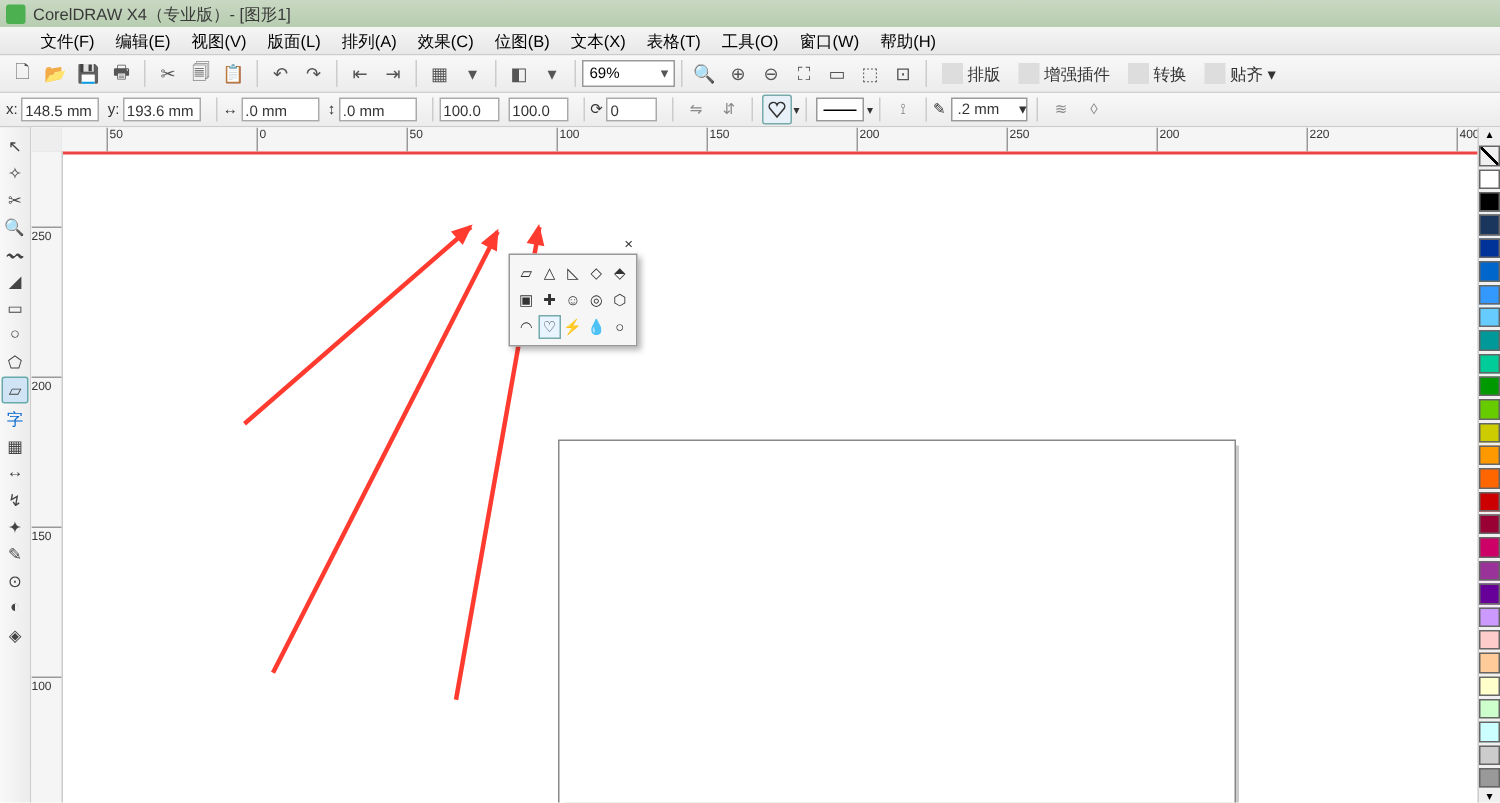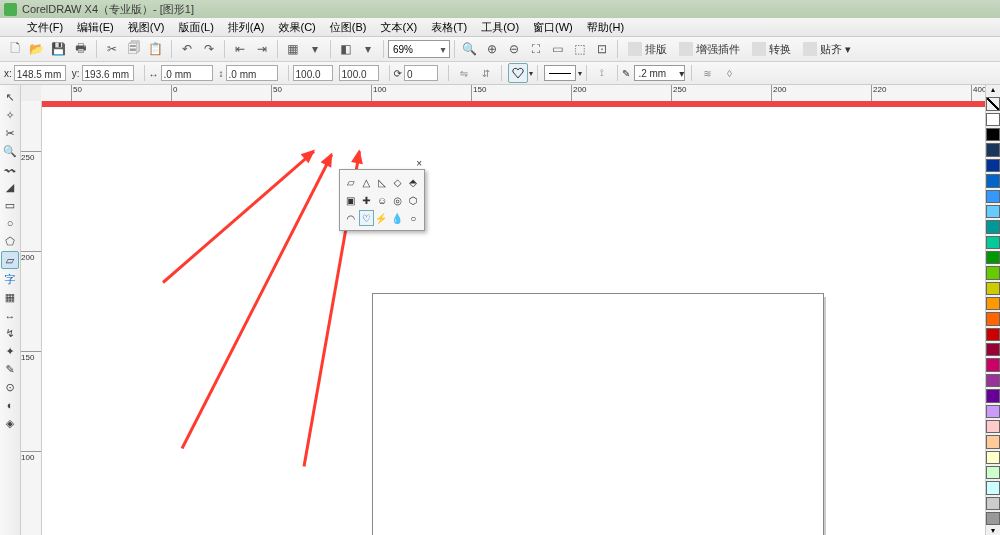--- a/index.html
+++ b/index.html
@@ -20,21 +20,21 @@
 .prop-bar .pb-btn{width:18px;height:18px;margin:0 2px;display:inline-flex;align-items:center;justify-content:center;color:#888;border-radius:2px}
 .prop-bar .pb-btn.sel{background:#e8f0f8;border:1px solid #7aa}
 .prop-bar .sep2{width:1px;height:16px;background:#ccc;margin:0 4px}
 .prop-bar .line-sel{width:30px;height:14px;border:1px solid #999;background:#fff;margin:0 2px;display:flex;align-items:center;justify-content:center}
 .prop-bar .width-sel{width:46px;height:14px;border:1px solid #999;background:#fff;font-size:10px;padding-left:3px;display:flex;align-items:center;justify-content:space-between;margin:0 2px}
 .work{position:relative;display:flex;height:calc(535px - 18px - 18px - 24px - 22px)}
 .toolbox{width:20px;background:linear-gradient(90deg,#f8f8f8,#ececec);border-right:1px solid #ccc;display:flex;flex-direction:column;align-items:center;padding-top:3px}
 .toolbox .tl{width:16px;height:16px;margin:1px 0;display:flex;align-items:center;justify-content:center;font-size:11px;color:#444}
 .toolbox .tl.sel{background:#d0e4f5;border:1px solid #6aa;border-radius:2px}
 .canvas-area{position:relative;flex:1;background:#fff;overflow:hidden}
-.ruler-h{position:absolute;top:0;left:20px;right:0;height:16px;background:#f5f5f5;border-bottom:6px solid #ef4444}
+.ruler-h{position:absolute;top:0;left:20px;right:0;height:16px;background:#f5f5f5;border-bottom:2px solid #ef4444}
 .ruler-v{position:absolute;top:16px;left:0;width:20px;bottom:0;background:#f5f5f5;border-right:1px solid #ccc}
 .ruler-corner{position:absolute;top:0;left:0;width:20px;height:16px;background:#eee;border-right:1px solid #ccc;border-bottom:1px solid #ccc}
 .tick-h{position:absolute;top:0;height:16px;border-left:1px solid #999;font-size:8px;color:#333;padding-left:1px}
 .tick-v{position:absolute;left:0;width:20px;border-top:1px solid #999;font-size:8px;color:#333;writing-mode:horizontal-tb;padding-top:1px}
 .page{position:absolute;left:351px;top:208px;width:450px;height:312px;background:#fff;border:1px solid #888}
 .page-shadow{position:absolute;left:355px;top:212px;width:450px;height:312px;background:#ccc}
 .color-pal{position:absolute;right:0;top:0;bottom:0;width:14px;background:#f0f0f0;border-left:1px solid #ccc;display:flex;flex-direction:column}
 .color-pal .sw{width:12px;height:12px;margin:1px auto;border:1px solid #666}
 .shape-flyout{position:absolute;left:318px;top:84px;width:78px;background:#f6f6f6;border:1px solid #999;box-shadow:2px 2px 4px rgba(0,0,0,.3);padding:3px}
 .shape-flyout .close{position:absolute;right:2px;top:-12px;font-size:10px;color:#333;cursor:default}

